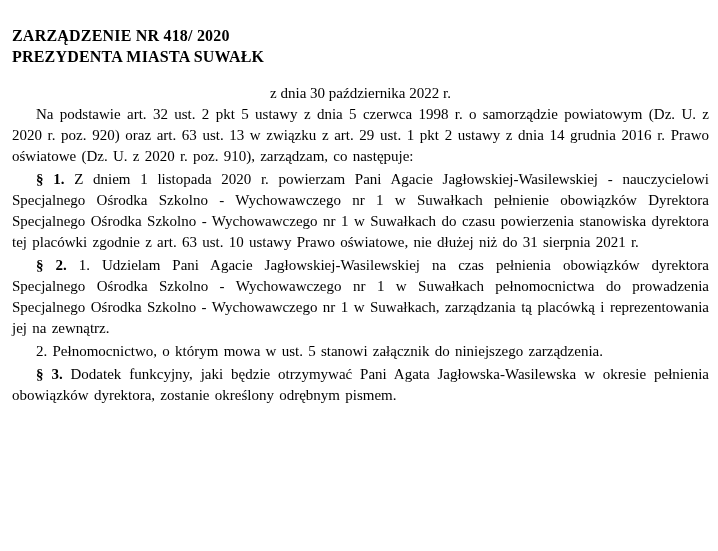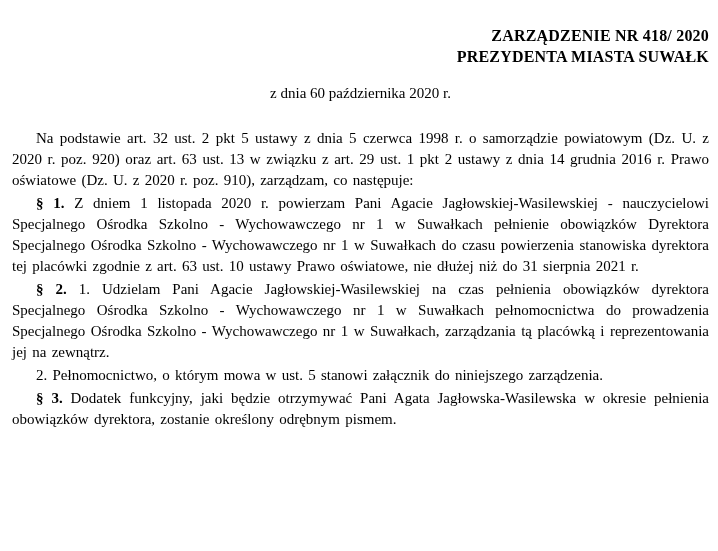--- a/index.html
+++ b/index.html
@@ -14,38 +14,37 @@
     box-sizing: border-box;
     background: #ffffff;
     color: #000000;
     font-family: "Liberation Serif", "DejaVu Serif", serif;
     font-size: 15px;
     line-height: 21px;
     padding: 25px 9px 0 12px;
     overflow: hidden;
   }
   .doc-title {
-    text-align: right;
+    text-align: left;
     font-weight: bold;
     font-size: 16px;
     line-height: 21px;
     letter-spacing: 0.2px;
   }
   .doc-date {
     text-align: center;
     margin-top: 16px;
   }
   .doc-subject {
     text-align: center;
     font-weight: bold;
     margin-top: 15px;
     line-height: 21px;
   }
   .doc-body {
-    margin-top: 24px;
   }
   p.para {
     margin: 0 0 2px 0;
     text-align: justify;
     text-indent: 24px;
     word-spacing: 1.5px;
   }
   p.para .sec-label {
     font-weight: bold;
   }
@@ -53,21 +52,21 @@
 </head>
 <body>
 
 <div class="page">
 
   <div class="doc-title">
     <div>ZARZĄDZENIE NR 418/ 2020</div>
     <div>PREZYDENTA MIASTA SUWAŁK</div>
   </div>
 
-  <div class="doc-date">z dnia 60 października 2020 r.</div>
+  <div class="doc-date">z dnia 30 października 2022 r.</div>
 
 
   <div class="doc-body">
 
     <p class="para">Na podstawie art. 32 ust. 2 pkt 5 ustawy z dnia 5 czerwca 1998 r. o samorządzie powiatowym (Dz. U. z 2020 r. poz. 920) oraz art. 63 ust. 13 w związku z art. 29 ust. 1 pkt 2 ustawy z dnia 14 grudnia 2016 r. Prawo oświatowe (Dz. U. z 2020 r. poz. 910), zarządzam, co następuje:</p>
 
     <p class="para"><span class="sec-label">§ 1.</span> <span>Z dniem 1 listopada 2020 r. powierzam Pani Agacie Jagłowskiej-Wasilewskiej - nauczycielowi Specjalnego Ośrodka Szkolno - Wychowawczego nr 1 w Suwałkach pełnienie obowiązków Dyrektora Specjalnego Ośrodka Szkolno - Wychowawczego nr 1 w Suwałkach do czasu powierzenia stanowiska dyrektora tej placówki zgodnie z art. 63 ust. 10 ustawy Prawo oświatowe, nie dłużej niż do 31 sierpnia 2021 r.</span></p>
 
     <p class="para"><span class="sec-label">§ 2.</span> <span>1. Udzielam Pani Agacie Jagłowskiej-Wasilewskiej na czas pełnienia obowiązków dyrektora Specjalnego Ośrodka Szkolno - Wychowawczego nr 1 w Suwałkach pełnomocnictwa do prowadzenia Specjalnego Ośrodka Szkolno - Wychowawczego nr 1 w Suwałkach, zarządzania tą placówką i reprezentowania jej na zewnątrz.</span></p>
 

